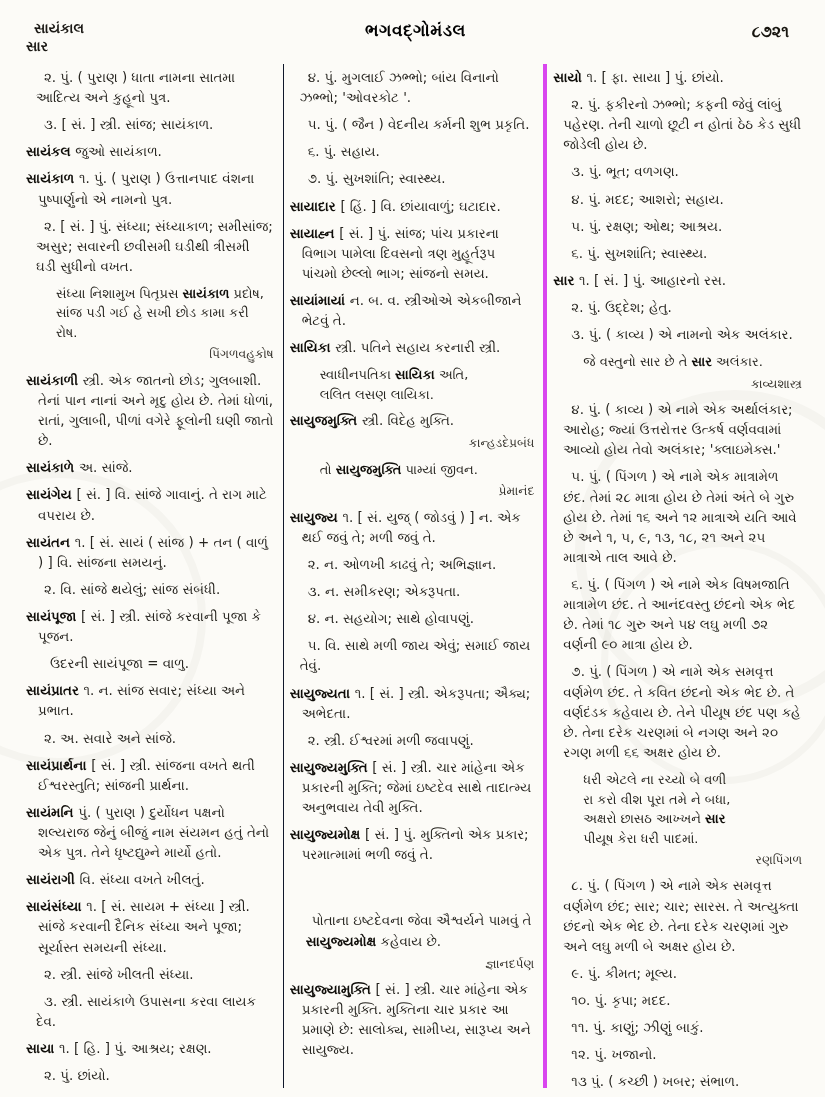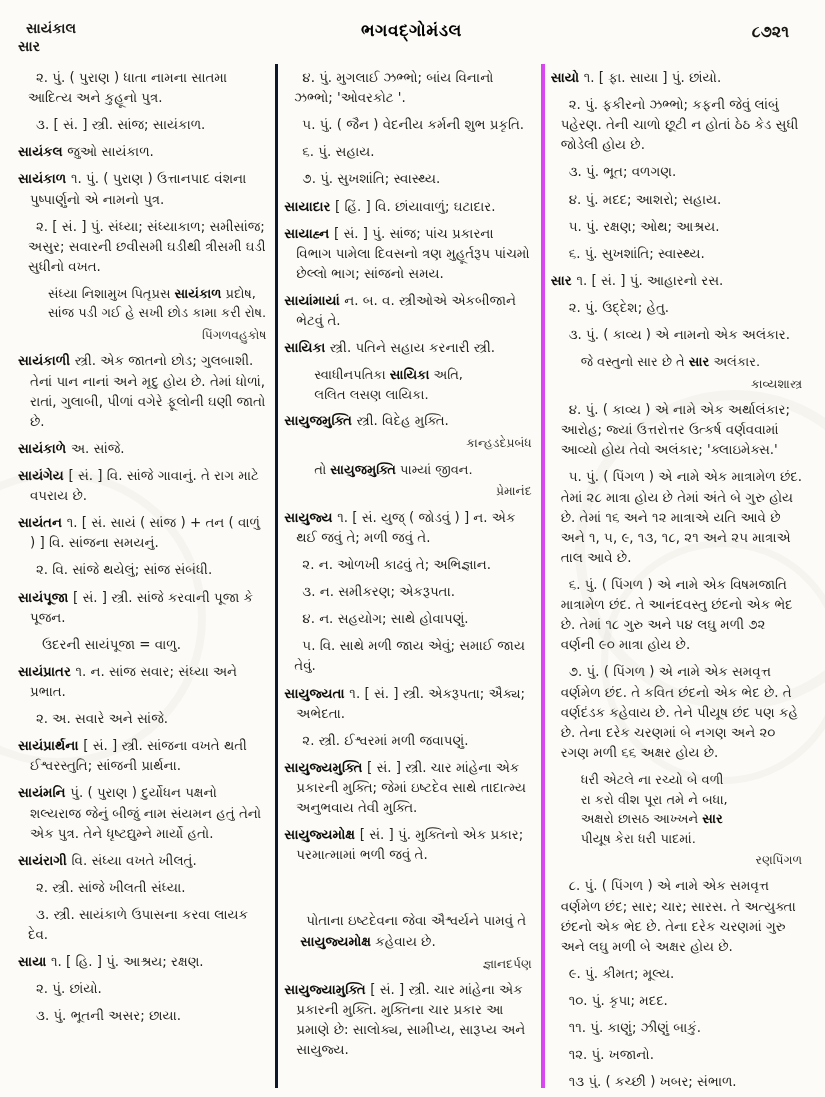--- a/index.html
+++ b/index.html
@@ -6,21 +6,21 @@
   body{
     width:825px;height:1097px;
     background:#fcfbf7;
     font-family:"DejaVu Sans",sans-serif;
     color:#26241f;
     overflow:hidden;
     position:relative;
   }
   .page{
     position:absolute;inset:0;
-    padding:14px 14px 0 12px;
+    padding:14px 14px 0 20px;
     box-sizing:border-box;
   }
   
   .wm{
     position:absolute;border-radius:50%;
     border:10px solid rgba(120,120,115,0.055);
     pointer-events:none;
   }
   .wm1{width:300px;height:300px;right:-70px;top:390px;}
   .wm2{width:230px;height:230px;right:-20px;top:540px;border-width:7px;}
@@ -48,21 +48,21 @@
     grid-template-columns:1fr 1fr 1fr;
     height:1024px;
     margin-top:4px;
   }
   .col{
     padding:4px 9px 0 6px;
     font-size:13.4px;
     line-height:1.5;
     overflow:hidden;
   }
-  .col1{border-right:3px solid #0f172a;}
+  .col1{border-right:1px solid #0f172a;}
   .col2{border-right:4px solid #d946ef;}
 
   .blk{margin:0 0 7px 0;}
   .entry{padding-left:12px;text-indent:-12px;}
   .entry b.head{font-weight:bold;color:#0f0d09;}
   .sense{padding-left:10px;text-indent:8px;}
   .note{padding-left:16px;text-indent:6px;margin-top:46px;}
   .idiom{padding-left:24px;}
   .verse{padding-left:30px;font-size:13px;}
   .verse .vline{white-space:normal;}
@@ -103,20 +103,21 @@
         <p class="blk entry"><b class="head">સાયંગેય </b><span>[ સં. ] વિ. સાંજે ગાવાનું. તે રાગ માટે વપરાય છે.</span></p>
         <p class="blk entry"><b class="head">સાયંતન </b><span>૧. [ સં. સાયં ( સાંજ ) + તન ( વાળું ) ] વિ. સાંજના સમયનું.</span></p>
         <p class="blk sense"><span>૨. વિ. સાંજે થયેલું; સાંજ સંબંધી.</span></p>
         <p class="blk entry"><b class="head">સાયંપૂજા </b><span>[ સં. ] સ્ત્રી. સાંજે કરવાની પૂજા કે પૂજન.</span></p>
         <p class="blk idiom"><span>ઉદરની સાયંપૂજા = વાળુ.</span></p>
         <p class="blk entry"><b class="head">સાયંપ્રાતર </b><span>૧. ન. સાંજ સવાર; સંધ્યા અને પ્રભાત.</span></p>
         <p class="blk sense"><span>૨. અ. સવારે અને સાંજે.</span></p>
         <p class="blk entry"><b class="head">સાયંપ્રાર્થના </b><span>[ સં. ] સ્ત્રી. સાંજના વખતે થતી ઈશ્વરસ્તુતિ; સાંજની પ્રાર્થના.</span></p>
         <p class="blk entry"><b class="head">સાયંમનિ </b><span>પું. ( પુરાણ ) દુર્યોધન પક્ષનો શલ્યરાજ જેનું બીજું નામ સંયમન હતું તેનો એક પુત્ર. તેને ધૃષ્ટદ્યુમ્ને માર્યો હતો.</span></p>
         <p class="blk entry"><b class="head">સાયંરાગી </b><span>વિ. સંધ્યા વખતે ખીલતું.</span></p>
+        <p class="blk entry"><b class="head">સાયંસંધ્યા </b><span>૧. [ સં. સાયમ + સંધ્યા ] સ્ત્રી. સાંજે કરવાની દૈનિક સંધ્યા અને પૂજા; સૂર્યાસ્ત સમયની સંધ્યા.</span></p>
         <p class="blk sense"><span>૨. સ્ત્રી. સાંજે ખીલતી સંધ્યા.</span></p>
         <p class="blk sense"><span>૩. સ્ત્રી. સાયંકાળે ઉપાસના કરવા લાયક દેવ.</span></p>
         <p class="blk entry"><b class="head">સાયા </b><span>૧. [ હિ. ] પું. આશ્રય; રક્ષણ.</span></p>
         <p class="blk sense"><span>૨. પું. છાંયો.</span></p>
         <p class="blk sense"><span>૩. પું. ભૂતની અસર; છાયા.</span></p>
       </div>
     <div class="col col2">
         <p class="blk sense"><span>૪. પું. મુગલાઈ ઝભ્ભો; બાંય વિનાનો ઝભ્ભો; 'ઓવરકોટ '.</span></p>
         <p class="blk sense"><span>૫. પું. ( જૈન ) વેદનીય કર્મની શુભ પ્રકૃતિ.</span></p>
         <p class="blk sense"><span>૬. પું. સહાય.</span></p>

